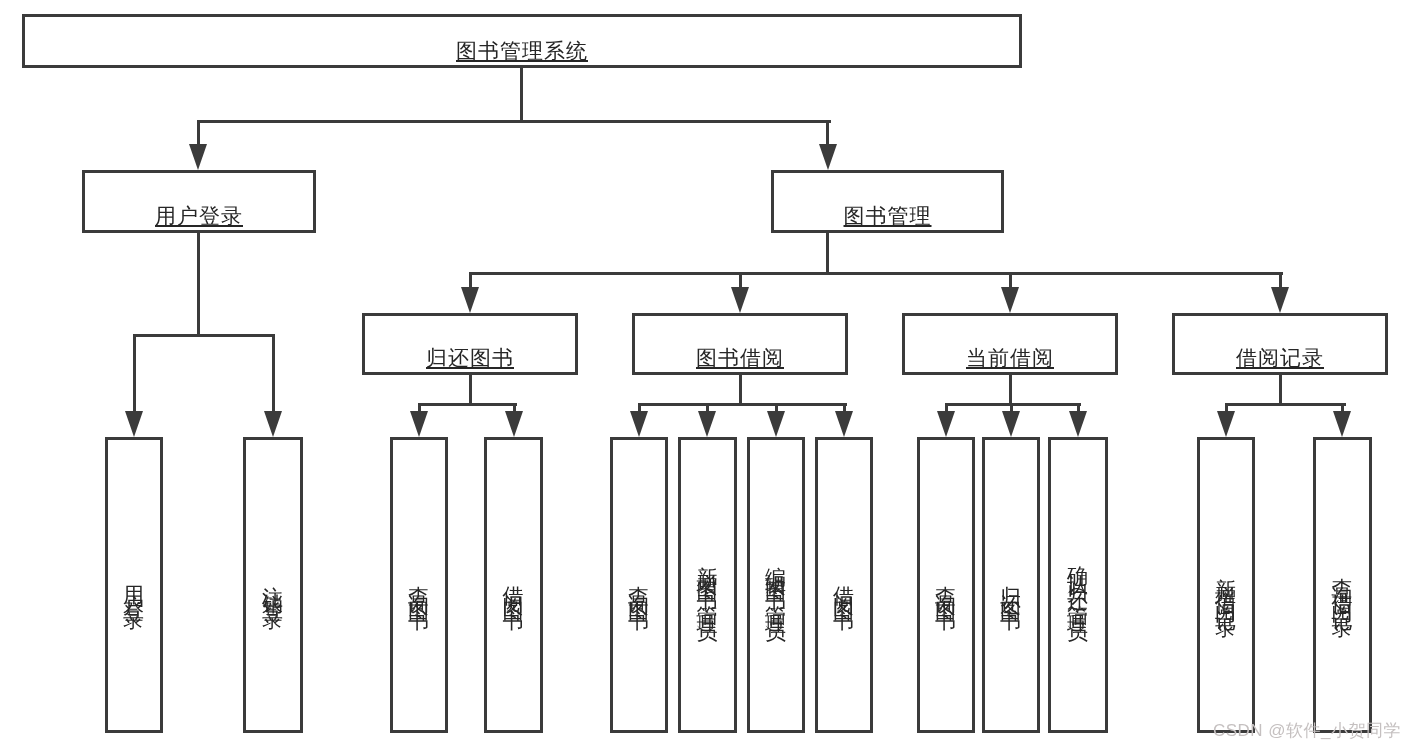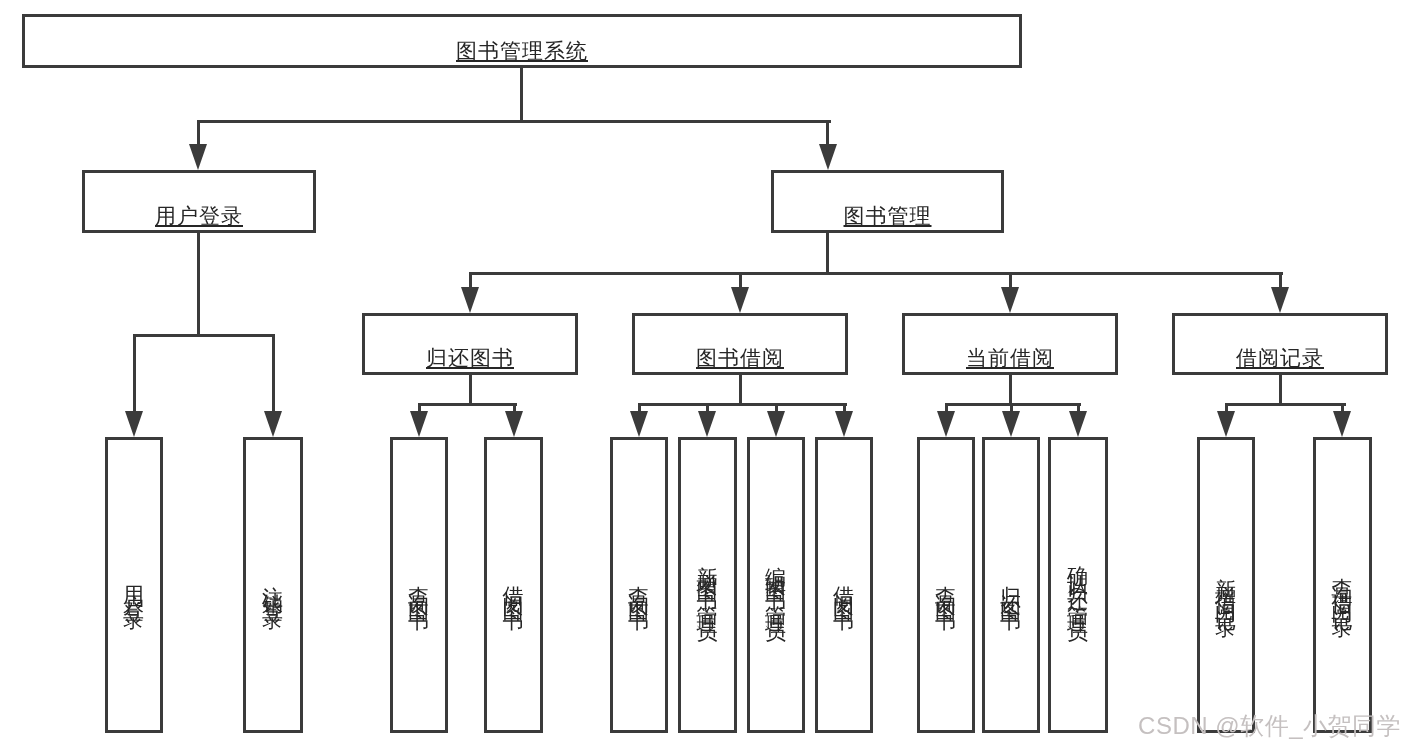--- a/index.html
+++ b/index.html
@@ -27,21 +27,21 @@
     writing-mode:vertical-rl;text-orientation:mixed;
     font-size:21px;line-height:1;letter-spacing:8px;
   }
   .line{position:absolute;background:var(--line);}
   .arrow{
     position:absolute;width:0;height:0;
     border-left:9px solid transparent;border-right:9px solid transparent;
     border-top:26px solid var(--line);
   }
   .watermark{
-    position:absolute;right:4px;bottom:5px;font-size:24px;color:var(--watermark);
+    position:absolute;right:4px;bottom:5px;font-size:17px;color:var(--watermark);
     letter-spacing:0.5px;z-index:10;white-space:nowrap;
   }
 </style>
 </head>
 <body>
 
 <div class="canvas">
 
   <div class="hbox" style="left:22px;top:14px;width:1000px;height:54px;">
     <span>图书管理系统</span>

